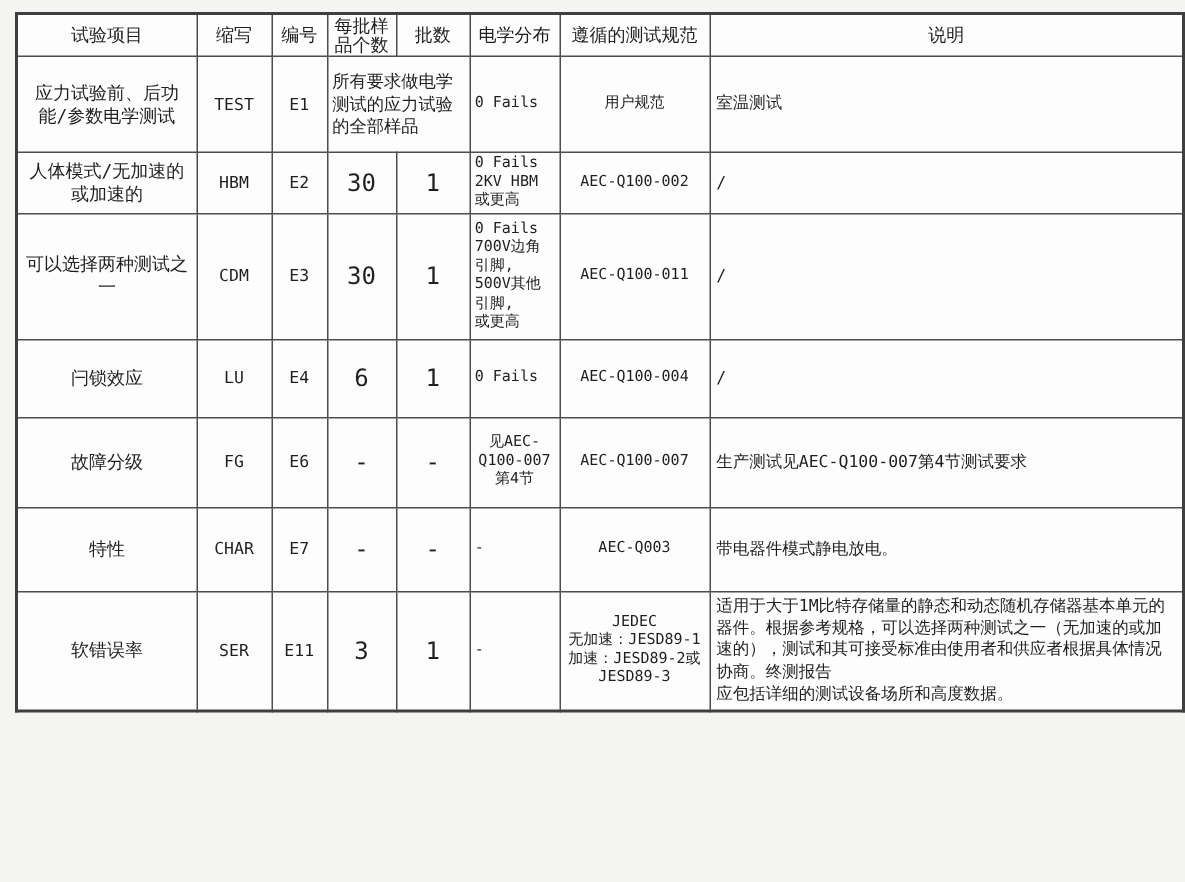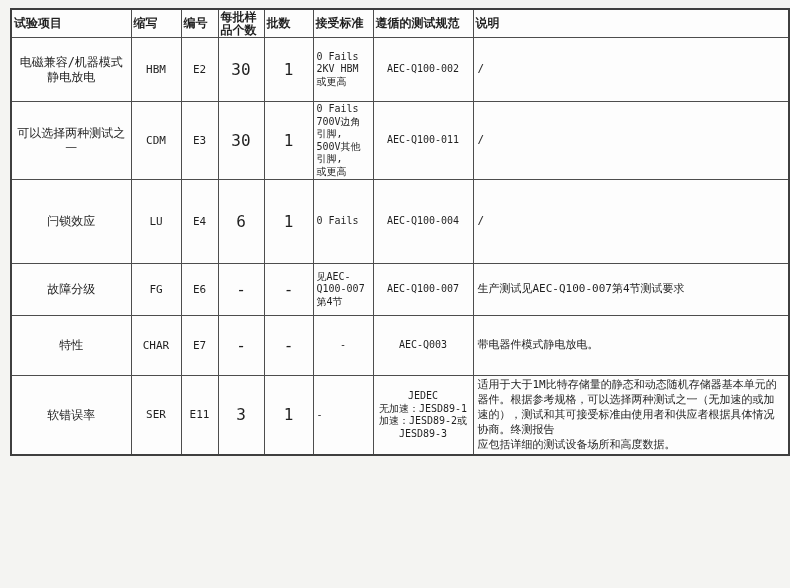--- a/index.html
+++ b/index.html
@@ -23,23 +23,23 @@
   th,td{
     border:1px solid #4d4d4d;
     vertical-align:middle;
     white-space:pre-line;
     overflow:hidden;
     padding:1px 2px;
     line-height:1.25;
   }
   thead tr{height:28px;}
   th{
-    font-weight:bold;
+    font-weight:normal;
     font-size:12px;
-    text-align:left;
+    text-align:center;
     line-height:1.05;
   }
   td{
     font-size:11px;
     text-align:center;
   }
   
   td.col0{font-size:12px;}
   td.col3, td.col4{font-size:16px;}
   td.col5{text-align:left;font-size:10px;padding-left:3px;}
@@ -75,28 +75,37 @@
       <col style="width:316px">
     </colgroup>
     <thead>
       <tr>
           <th>试验项目</th>
           <th>缩写</th>
           <th>编号</th>
           <th>每批样
 品个数</th>
           <th>批数</th>
-          <th>接受标准</th>
+          <th>电学分布</th>
           <th>遵循的测试规范</th>
           <th>说明</th>
         </tr>
     </thead>
     <tbody>
         <tr>
-          <td class="col0">电磁兼容/机器模式静电放电</td>
+          <td class="col0">应力试验前、后功能/参数电学测试</td>
+          <td class="col1">TEST</td>
+          <td class="col2">E1</td>
+          <td class="col3" colspan="2">所有要求做电学测试的应力试验的全部样品</td>
+          <td class="col5">0 Fails</td>
+          <td class="col6">用户规范</td>
+          <td class="col7">室温测试</td>
+        </tr>
+        <tr>
+          <td class="col0">人体模式/无加速的或加速的</td>
           <td class="col1">HBM</td>
           <td class="col2">E2</td>
           <td class="col3">30</td>
           <td class="col4">1</td>
           <td class="col5">0 Fails
 2KV HBM
 或更高</td>
           <td class="col6">AEC-Q100-002</td>
           <td class="col7">/</td>
         </tr>

